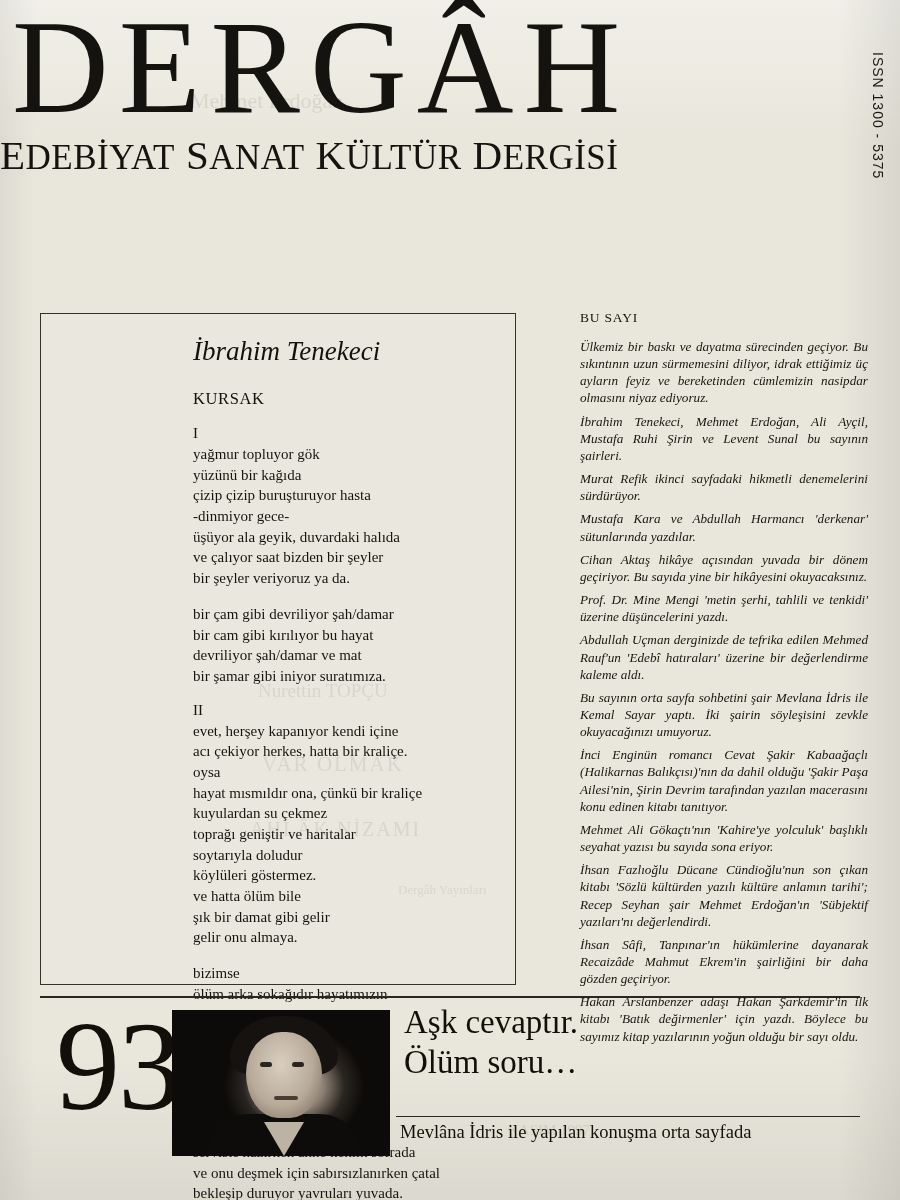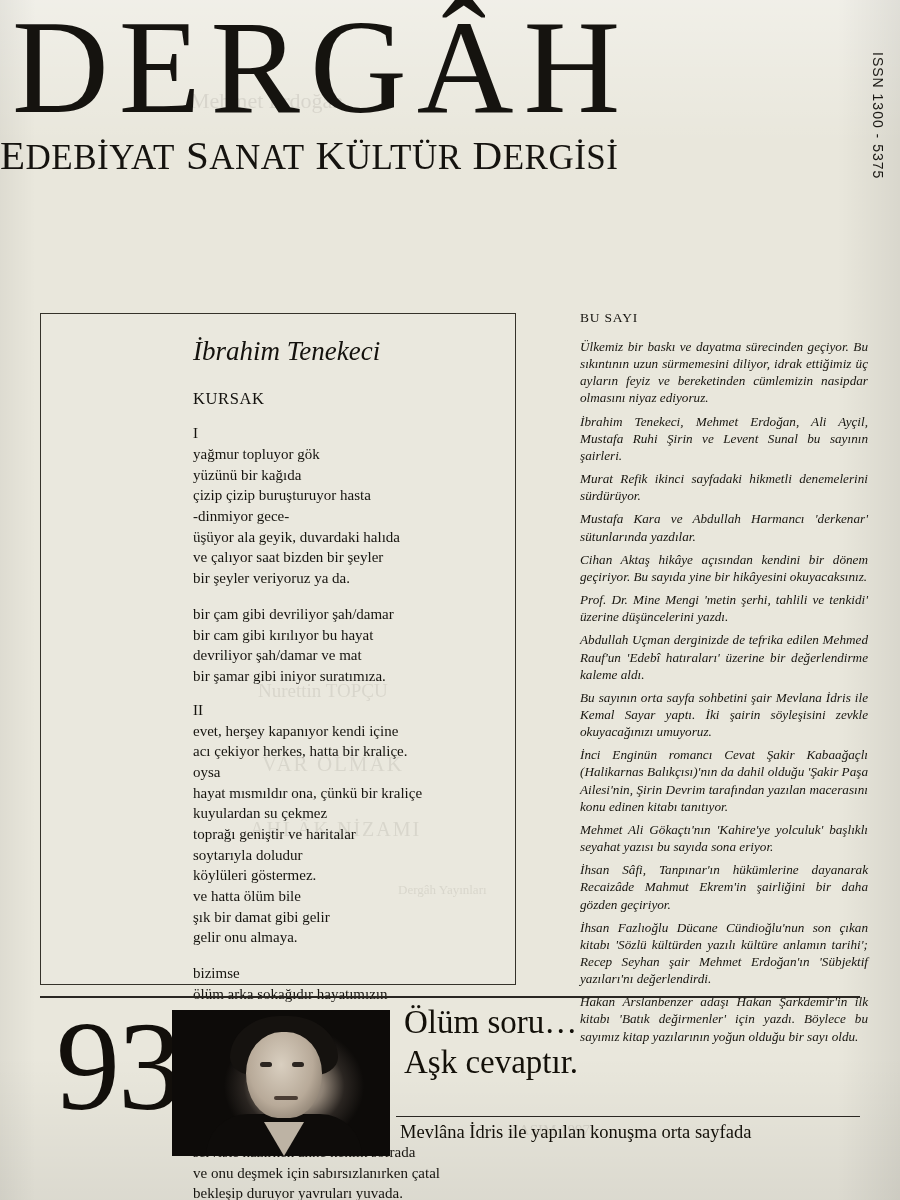--- a/index.html
+++ b/index.html
@@ -304,47 +304,47 @@
 bekleşip duruyor yavruları yuvada.</div>
     </div>
   </div>
 
   <div id="bu-sayi">
     <div id="bu-sayi-head">BU SAYI</div>
     <p class="bs-p">Ülkemiz bir baskı ve dayatma sürecinden geçiyor. Bu sıkıntının uzun sürmemesini diliyor, idrak ettiğimiz üç ayların feyiz ve bereketinden cümlemizin nasipdar olmasını niyaz ediyoruz.</p>
     <p class="bs-p">İbrahim Tenekeci, Mehmet Erdoğan, Ali Ayçil, Mustafa Ruhi Şirin ve Levent Sunal bu sayının şairleri.</p>
     <p class="bs-p">Murat Refik ikinci sayfadaki hikmetli denemelerini sürdürüyor.</p>
     <p class="bs-p">Mustafa Kara ve Abdullah Harmancı 'derkenar' sütunlarında yazdılar.</p>
-    <p class="bs-p">Cihan Aktaş hikâye açısından kendini bir dönem geçiriyor. Bu sayıda yine bir hikâyesini okuyacaksınız.</p>
+    <p class="bs-p">Cihan Aktaş hikâye açısından yuvada bir dönem geçiriyor. Bu sayıda yine bir hikâyesini okuyacaksınız.</p>
     <p class="bs-p">Prof. Dr. Mine Mengi 'metin şerhi, tahlili ve tenkidi' üzerine düşüncelerini yazdı.</p>
     <p class="bs-p">Abdullah Uçman derginizde de tefrika edilen Mehmed Rauf'un 'Edebî hatıraları' üzerine bir değerlendirme kaleme aldı.</p>
     <p class="bs-p">Bu sayının orta sayfa sohbetini şair Mevlana İdris ile Kemal Sayar yaptı. İki şairin söyleşisini zevkle okuyacağınızı umuyoruz.</p>
     <p class="bs-p">İnci Enginün romancı Cevat Şakir Kabaağaçlı (Halikarnas Balıkçısı)'nın da dahil olduğu 'Şakir Paşa Ailesi'nin, Şirin Devrim tarafından yazılan macerasını konu edinen kitabı tanıtıyor.</p>
     <p class="bs-p">Mehmet Ali Gökaçtı'nın 'Kahire'ye yolculuk' başlıklı seyahat yazısı bu sayıda sona eriyor.</p>
+    <p class="bs-p">İhsan Fazlıoğlu Dücane Cündioğlu'nun son çıkan kitabı 'Sözlü kültürden yazılı kültüre anlamın tarihi'; Recep Seyhan şair Mehmet Erdoğan'ın 'Sübjektif yazıları'nı değerlendirdi.</p>
     <p class="bs-p">İhsan Sâfi, Tanpınar'ın hükümlerine dayanarak Recaizâde Mahmut Ekrem'in şairliğini bir daha gözden geçiriyor.</p>
-    <p class="bs-p">İhsan Fazlıoğlu Dücane Cündioğlu'nun son çıkan kitabı 'Sözlü kültürden yazılı kültüre anlamın tarihi'; Recep Seyhan şair Mehmet Erdoğan'ın 'Sübjektif yazıları'nı değerlendirdi.</p>
     <p class="bs-p">Hakan Arslanbenzer adaşı Hakan Şarkdemir'in ilk kitabı 'Batık değirmenler' için yazdı. Böylece bu sayımız kitap yazılarının yoğun olduğu bir sayı oldu.</p>
   </div>
 
   <div id="bottom-rule"></div>
 
   <div id="issue-number">93</div>
 
   <div id="portrait">
     <div class="bg"></div>
     <div class="body"></div>
     <div class="collar"></div>
     <div class="hair"></div>
     <div class="face"></div>
     <div class="eyeL"></div>
     <div class="eyeR"></div>
     <div class="mouth"></div>
   </div>
 
   <div id="slogan">
+    <p class="slogan-line">Aşk cevaptır.</p>
     <p class="slogan-line">Ölüm soru…</p>
-    <p class="slogan-line">Aşk cevaptır.</p>
   </div>
 
   <div id="bottom-note-rule"></div>
   <div id="slogan-note">Mevlâna İdris ile yapılan konuşma orta sayfada</div>
 
 </div>
 
 </body></html>

